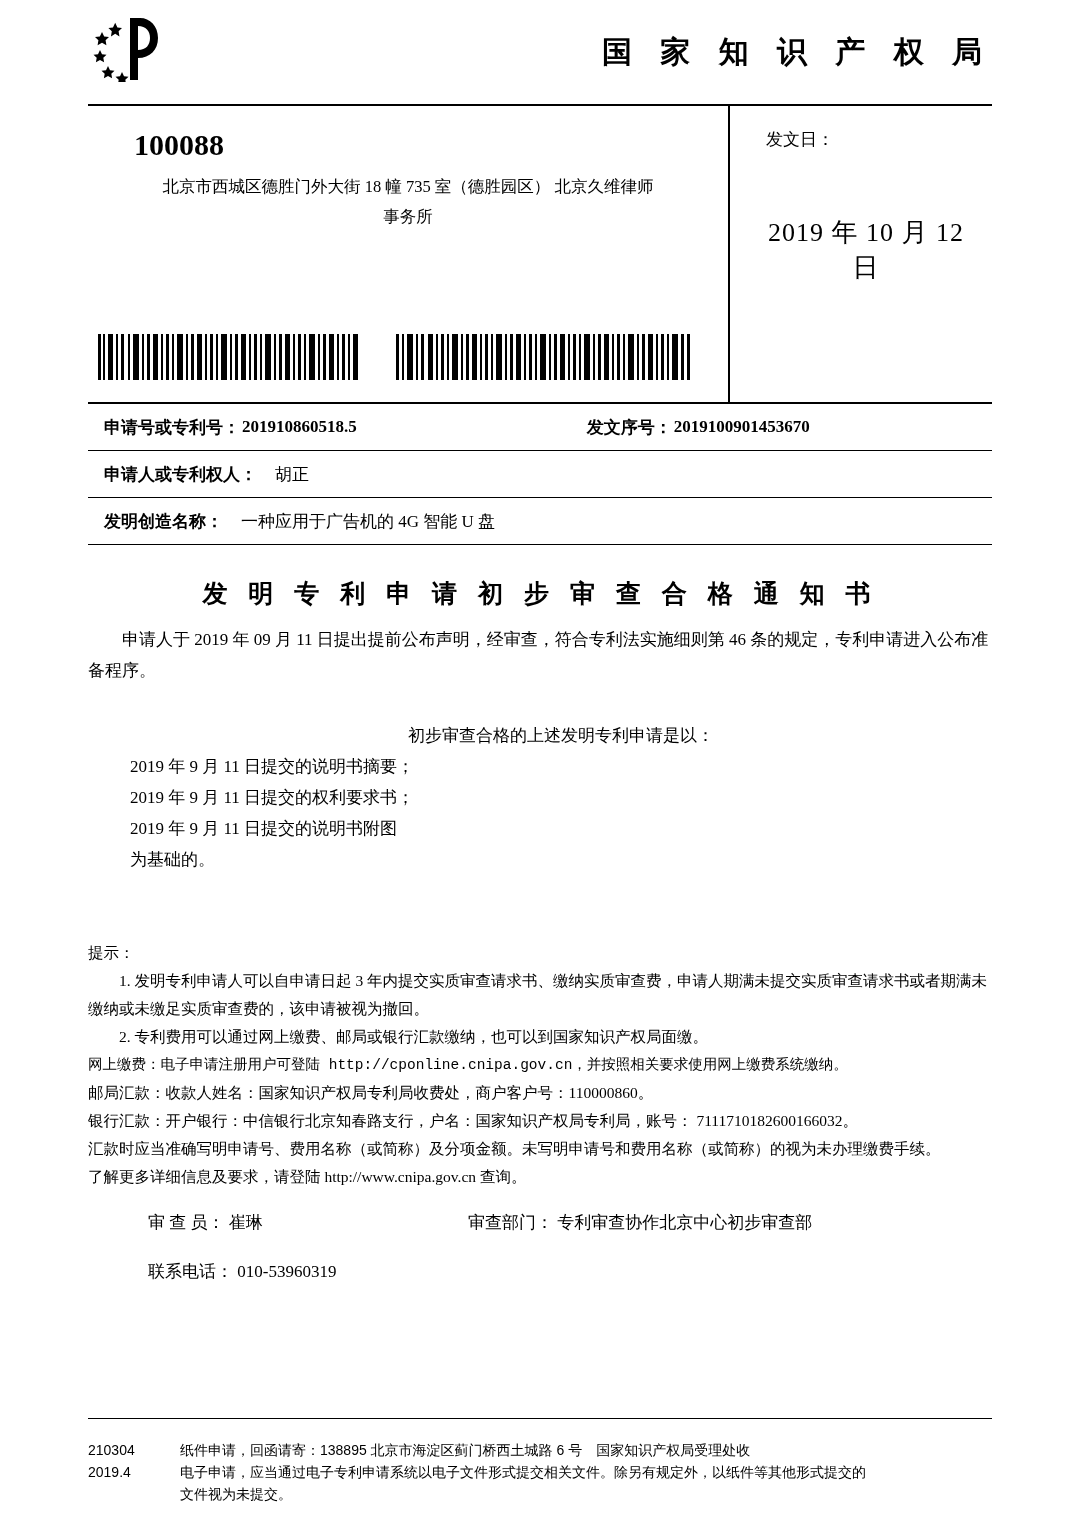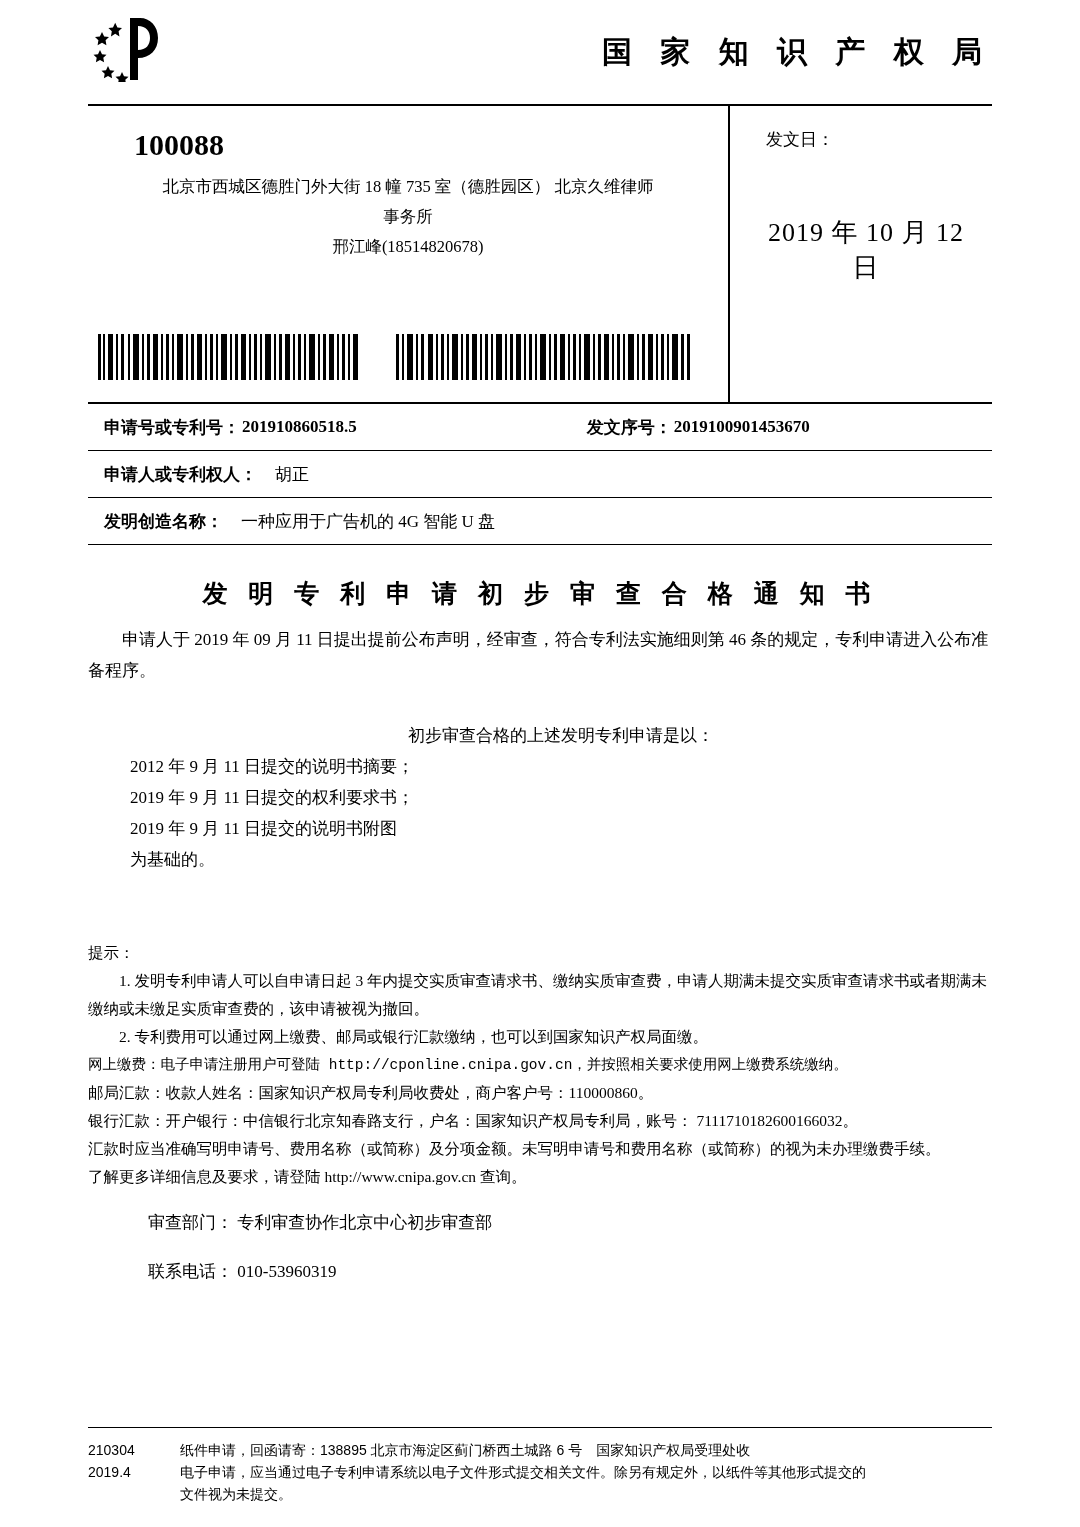--- a/index.html
+++ b/index.html
@@ -167,21 +167,21 @@
     padding-left: 60px;
   }
 
   
   .footer {
     position: absolute;
     left: 88px;
     right: 88px;
     bottom: 22px;
     border-top: 1.5px solid #000;
-    padding-top: 11px;
+    padding-top: 20px;
     display: flex;
     font-size: 14px;
     line-height: 22px;
     font-family: "Liberation Sans", "DejaVu Sans", sans-serif;
   }
   .footer-code {
     width: 92px;
     flex: 0 0 92px;
   }
   .footer-text { flex: 1; }
@@ -206,21 +206,20 @@
     </span>
     <span class="org-title">国 家 知 识 产 权 局</span>
   </div>
 
   <div class="topbox">
     <div class="topbox-left">
       <div class="zipcode">100088</div>
       <div class="addr-lines">
         <div>北京市西城区德胜门外大街 18 幢 735 室（德胜园区） 北京久维律师</div>
         <div>事务所</div>
-        <div>邢江峰(18514820678)</div>
       </div>
       <div class="barcodes">
         <span class="barcode">
           <svg width="262" height="46" viewBox="0 0 262 46">
             <g fill="#000">
               <rect x="0" y="0" width="3" height="46"></rect>
                 <rect x="5" y="0" width="2" height="46"></rect>
               <rect x="10" y="0" width="5" height="46"></rect>
                 <rect x="18" y="0" width="2" height="46"></rect>
               <rect x="23" y="0" width="3" height="46"></rect>
@@ -342,38 +341,42 @@
     <span class="fld-label">发明创造名称：</span>
     <span class="fld-value normal">一种应用于广告机的 4G 智能 U 盘</span>
   </div>
 
   <div class="doc-title">发 明 专 利 申 请 初 步 审 查 合 格 通 知 书</div>
 
   <p class="body-p">申请人于 2019 年 09 月 11 日提出提前公布声明，经审查，符合专利法实施细则第 46 条的规定，专利申请进入公布准备程序。</p>
 
   <div class="list-block">
     <div class="lead">初步审查合格的上述发明专利申请是以：</div>
-    <div>2012 年 9 月 11 日提交的说明书摘要；</div>
+    <div>2019 年 9 月 11 日提交的说明书摘要；</div>
     <div>2019 年 9 月 11 日提交的权利要求书；</div>
     <div>2019 年 9 月 11 日提交的说明书附图</div>
     <div>为基础的。</div>
   </div>
 
   <div class="notes">
     <div>提示：</div>
     <div class="ind">1. 发明专利申请人可以自申请日起 3 年内提交实质审查请求书、缴纳实质审查费，申请人期满未提交实质审查请求书或者期满未缴纳或未缴足实质审查费的，该申请被视为撤回。</div>
     <div class="ind">2. 专利费用可以通过网上缴费、邮局或银行汇款缴纳，也可以到国家知识产权局面缴。</div>
     <div class="mono">网上缴费：电子申请注册用户可登陆 http://cponline.cnipa.gov.cn，并按照相关要求使用网上缴费系统缴纳。</div>
     <div>邮局汇款：收款人姓名：国家知识产权局专利局收费处，商户客户号：110000860。</div>
     <div>银行汇款：开户银行：中信银行北京知春路支行，户名：国家知识产权局专利局，账号： 7111710182600166032。</div>
     <div>汇款时应当准确写明申请号、费用名称（或简称）及分项金额。未写明申请号和费用名称（或简称）的视为未办理缴费手续。</div>
     <div>了解更多详细信息及要求，请登陆 http://www.cnipa.gov.cn 查询。</div>
   </div>
 
   <div class="sig-row">
+    <div class="sig-left">
+      <span>审 查 员：</span>
+      <span>崔琳</span>
+    </div>
     <div>
       <span>审查部门：</span>
       <span>专利审查协作北京中心初步审查部</span>
     </div>
   </div>
   <div class="sig-phone">
     <span>联系电话：</span>
     <span>010-53960319</span>
   </div>
 

